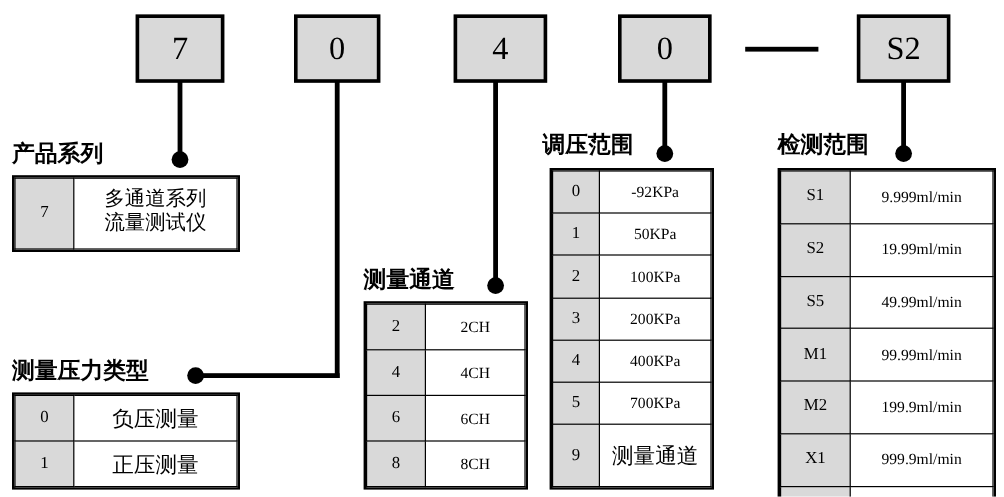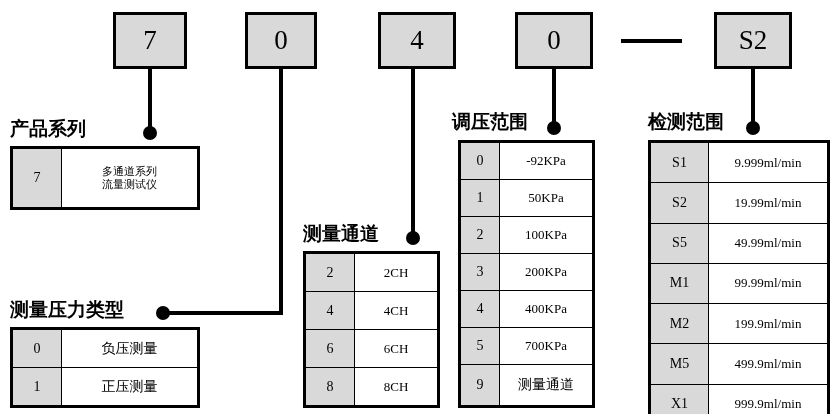--- a/index.html
+++ b/index.html
@@ -99,27 +99,27 @@
     background: #d9d9d9;
     font-size: 14px;
     font-family: "Liberation Serif", "DejaVu Serif", serif;
   }
   .spec-table td.val-cell {
     background: #ffffff;
     font-size: 13px;
     font-family: "Liberation Serif", "DejaVu Serif", serif;
   }
   .spec-table td.val-cell.cjk {
-    font-size: 14px;
+    font-size: 18px;
     font-family: "DejaVu Sans", "Liberation Sans", sans-serif;
   }
   .spec-table td.val-cell.cjk-multi {
-    font-size: 11px;
+    font-size: 17px;
     line-height: 1.15;
-    font-family: Liberation Sans, sans-serif;
+    font-family: Liberation Mono, monospace;
   }
 </style>
 </head>
 <body>
 
 <div id="canvas">
 
 
   <div class="code-box" style="left:113px; top:12px; width:74px; height:57px;">7</div>
 
@@ -260,24 +260,20 @@
       </tr>
       <tr>
         <td class="code-cell">M1</td>
         <td class="val-cell">99.99ml/min</td>
       </tr>
       <tr>
         <td class="code-cell">M2</td>
         <td class="val-cell">199.9ml/min</td>
       </tr>
       <tr>
-        <td class="code-cell">M5</td>
-        <td class="val-cell">499.9ml/min</td>
-      </tr>
-      <tr>
         <td class="code-cell">X1</td>
         <td class="val-cell">999.9ml/min</td>
       </tr>
       <tr>
         <td class="code-cell">XX</td>
         <td class="val-cell cjk">指定量程</td>
       </tr>
     </tbody>
       </table>
   </div>

